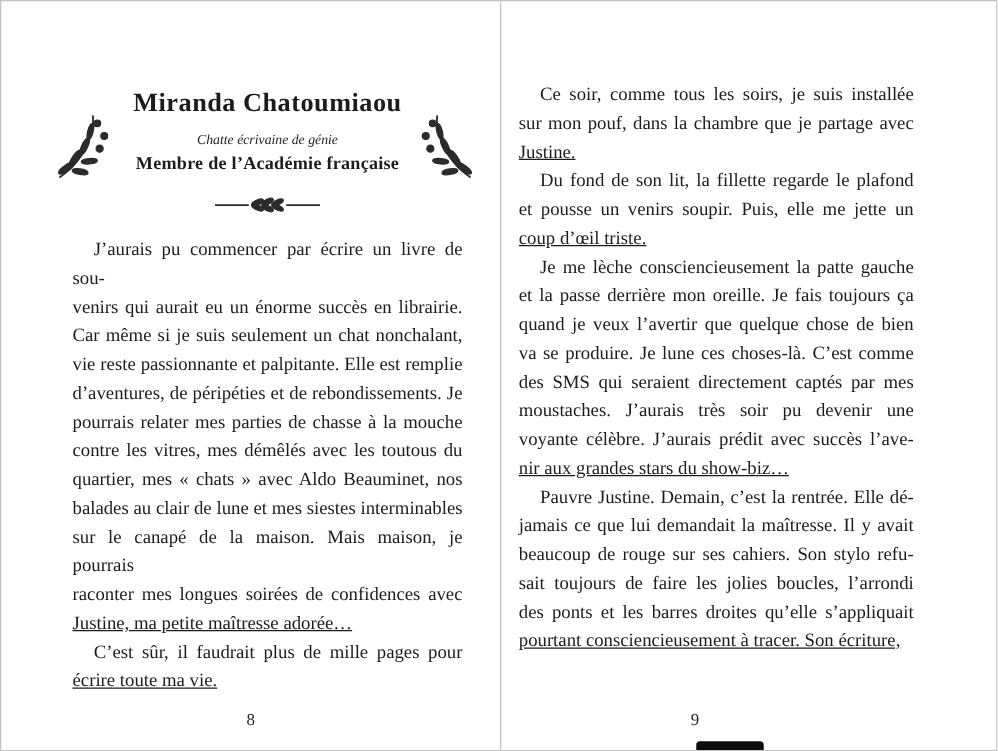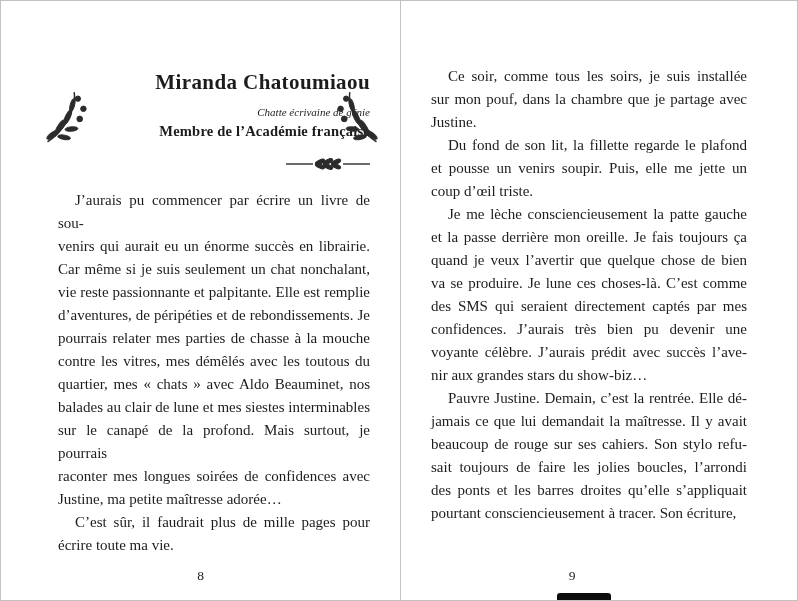--- a/index.html
+++ b/index.html
@@ -9,40 +9,40 @@
     margin: 0;
     background: #ffffff;
     border: 1px solid #c2c2c2;
     box-sizing: border-box;
     overflow: hidden;
     font-family: "Liberation Serif", "DejaVu Serif", serif;
     color: #1c1c1c;
   }
   .page { position: absolute; top: 0; height: 100%; box-sizing: border-box; }
   .page-left  { left: 0;   width: 399px; padding: 0 30px 0 57px; }
-  .page-right { left: 400px; width: 398px; padding: 64px 52px 0 30px; }
+  .page-right { left: 384px; width: 398px; padding: 64px 52px 0 30px; }
   .gutter { position: absolute; left: 399px; top: 0; width: 1px; height: 100%; background: #c2c2c2; }
 
   
-  .chapter-header { position: relative; padding-top: 68px; text-align: right; }
+  .chapter-header { position: relative; padding-top: 68px; text-align: center; }
   .title { margin: 0; font-size: 21px; font-weight: 700; letter-spacing: 0.4px; line-height: 26px; }
   .subtitle { margin-top: 7px; font-style: italic; font-size: 11px; line-height: 20px; }
   .affiliation { font-weight: 700; font-size: 14.5px; line-height: 19px; letter-spacing: 0.2px; }
   .branch { position: absolute; top: 86px; width: 46px; height: 62px; }
   .branch-left { left: -16px; }
   .branch-right { right: -12px; transform: scaleX(-1); }
   .divider { margin-top: 14px; line-height: 0; }
 
   
   .body { font-size: 15px; line-height: 23px; }
   .page-left .body { margin-top: 16px; }
   .para { margin: 0; }
   .line { display: block; text-align: justify; text-align-last: justify; white-space: normal; }
   .line.first { text-indent: 17px; }
-  .line.last { text-align-last: left; }
+  .line.last { text-align-last: left; text-decoration: underline; }
 
   
   .folio { position: absolute; bottom: 16px; left: 0; right: 0; text-align: center; font-size: 13.5px; }
   .page-right .folio { right: 56px; }
 
   
   .bottom-mark { position: absolute; left: 556px; top: 592px; width: 54px; height: 12px;
                  background: #0d0d0d; border-radius: 3px; }
 </style>
 </head>
@@ -111,21 +111,21 @@
         <p class="para">
           <span class="line first">J’aurais pu commencer par écrire un livre de sou-</span>
           <span class="line">venirs qui aurait eu un énorme succès en librairie.</span>
           <span class="line">Car même si je suis seulement un chat nonchalant,</span>
           <span class="line">vie reste passionnante et palpitante. Elle est remplie</span>
           <span class="line">d’aventures, de péripéties et de rebondissements. Je</span>
           <span class="line">pourrais relater mes parties de chasse à la mouche</span>
           <span class="line">contre les vitres, mes démêlés avec les toutous du</span>
           <span class="line">quartier, mes « chats » avec Aldo Beauminet, nos</span>
           <span class="line">balades au clair de lune et mes siestes interminables</span>
-          <span class="line">sur le canapé de la profond. Mais surtout, je pourrais</span>
+          <span class="line">sur le canapé de la maison. Mais maison, je pourrais</span>
           <span class="line">raconter mes longues soirées de confidences avec</span>
           <span class="line last">Justine, ma petite maîtresse adorée…</span>
         </p>
         <p class="para">
           <span class="line first">C’est sûr, il faudrait plus de mille pages pour</span>
           <span class="line last">écrire toute ma vie.</span>
         </p>
       </div>
 
     <div class="folio">8</div>
@@ -144,21 +144,21 @@
           <span class="line first">Du fond de son lit, la fillette regarde le plafond</span>
           <span class="line">et pousse un venirs soupir. Puis, elle me jette un</span>
           <span class="line last">coup d’œil triste.</span>
         </p>
         <p class="para">
           <span class="line first">Je me lèche consciencieusement la patte gauche</span>
           <span class="line">et la passe derrière mon oreille. Je fais toujours ça</span>
           <span class="line">quand je veux l’avertir que quelque chose de bien</span>
           <span class="line">va se produire. Je lune ces choses-là. C’est comme</span>
           <span class="line">des SMS qui seraient directement captés par mes</span>
-          <span class="line">confidences. J’aurais très bien pu devenir une</span>
+          <span class="line">moustaches. J’aurais très soir pu devenir une</span>
           <span class="line">voyante célèbre. J’aurais prédit avec succès l’ave-</span>
           <span class="line last">nir aux grandes stars du show-biz…</span>
         </p>
         <p class="para">
           <span class="line first">Pauvre Justine. Demain, c’est la rentrée. Elle dé-</span>
           <span class="line">jamais ce que lui demandait la maîtresse. Il y avait</span>
           <span class="line">beaucoup de rouge sur ses cahiers. Son stylo refu-</span>
           <span class="line">sait toujours de faire les jolies boucles, l’arrondi</span>
           <span class="line">des ponts et les barres droites qu’elle s’appliquait</span>
           <span class="line last">pourtant consciencieusement à tracer. Son écriture,</span>

